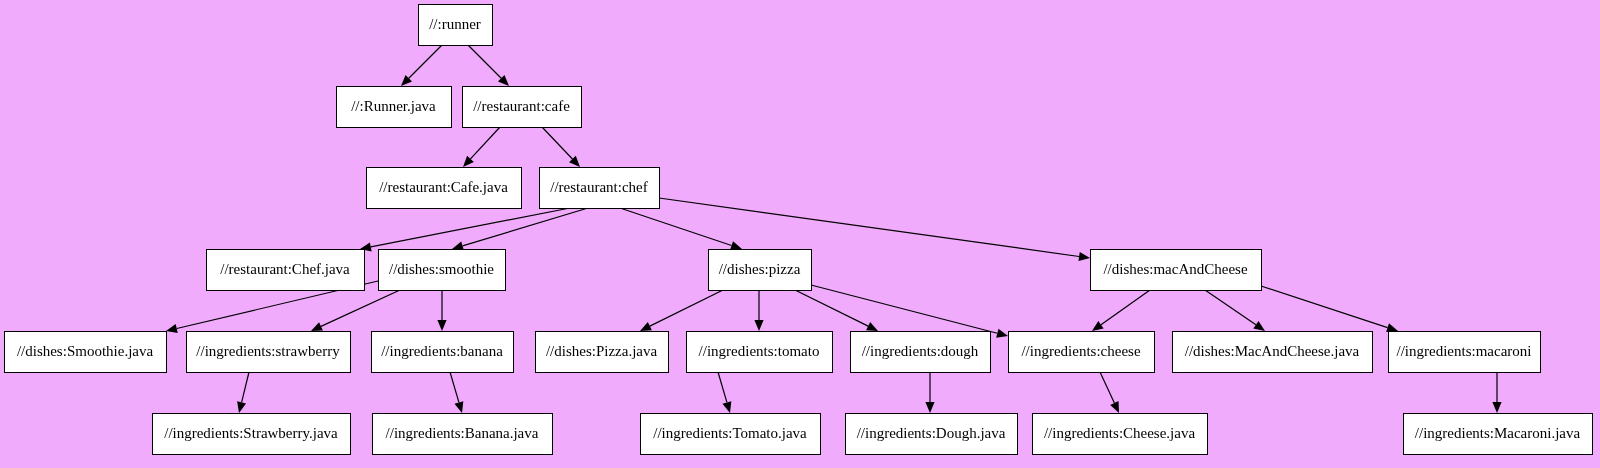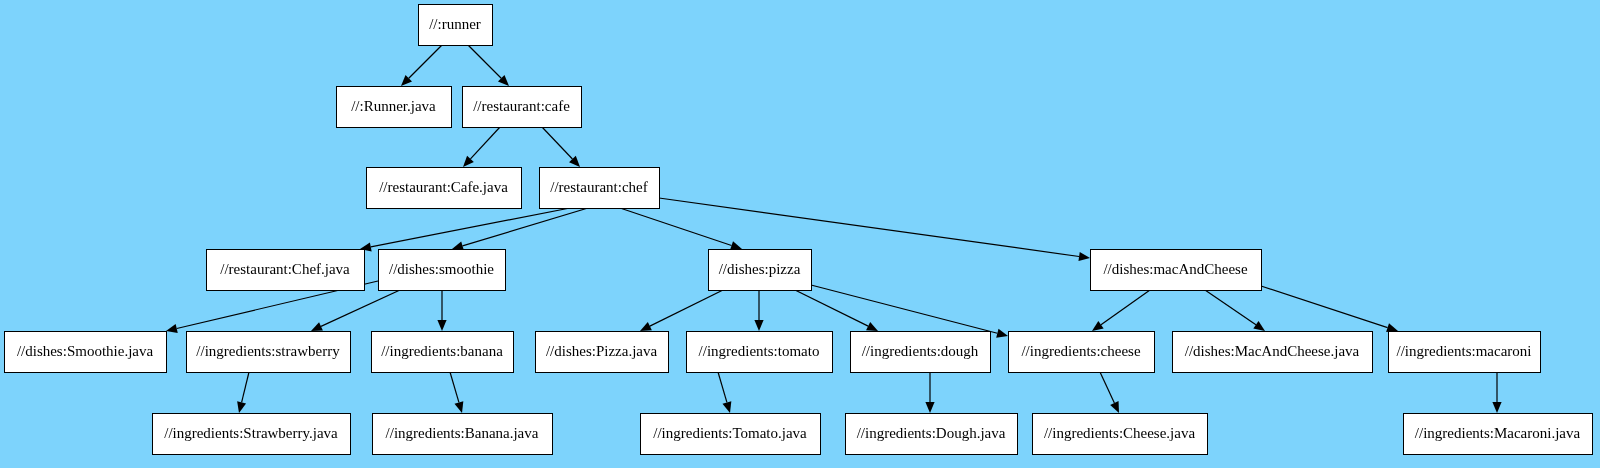--- a/index.html
+++ b/index.html
@@ -4,21 +4,21 @@
 <style>
   html, body {
     margin: 0;
     padding: 0;
     background: #ffffff;
   }
   #graph-canvas {
     position: relative;
     width: 1600px;
     height: 468px;
-    background: #7dd3fc;
+    background: #f0abfc;
     overflow: hidden;
     font-family: "Liberation Serif", "DejaVu Serif", serif;
   }
   svg.graph-svg {
     position: absolute;
     top: 0;
     left: 0;
     width: 1600px;
     height: 468px;
   }

